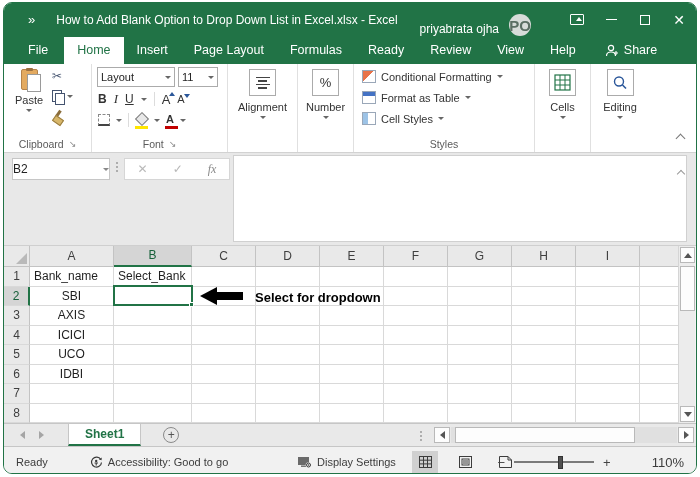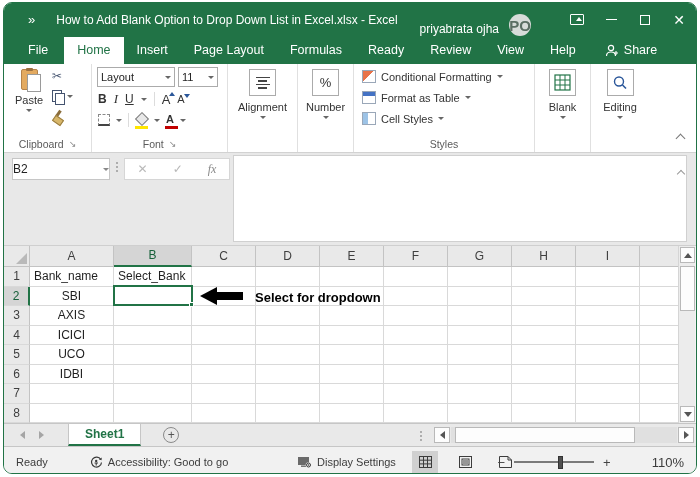--- a/index.html
+++ b/index.html
@@ -343,21 +343,21 @@
     <div class="rgroup bigbtn-group" style="width:56px">
       <span class="bigbtn">
         <svg class="cells-icon" width="17" height="17" viewBox="0 0 17 17">
             <rect x="1" y="1" width="15" height="15" fill="#fff" stroke-width="1.2"></rect>
             <line x1="1" y1="6" x2="16" y2="6" stroke-width="1"></line>
             <line x1="1" y1="11" x2="16" y2="11" stroke-width="1"></line>
             <line x1="6" y1="1" x2="6" y2="16" stroke-width="1"></line>
             <line x1="11" y1="1" x2="11" y2="16" stroke-width="1"></line>
           </svg>
       </span>
-      <span class="bb-label">Blank</span>
+      <span class="bb-label">Cells</span>
       <span class="dd sm bb-dd"></span>
     </div>
 
     <div class="rgroup bigbtn-group" style="width:58px; border-right:none">
       <span class="bigbtn">
         <svg class="search-icon" width="16" height="16" viewBox="0 0 16 16">
             <circle cx="7" cy="6.5" r="4.5" fill="none" stroke-width="1.4"></circle>
             <line x1="10.5" y1="10" x2="14" y2="13.5" stroke-width="1.6"></line>
           </svg>
       </span>

